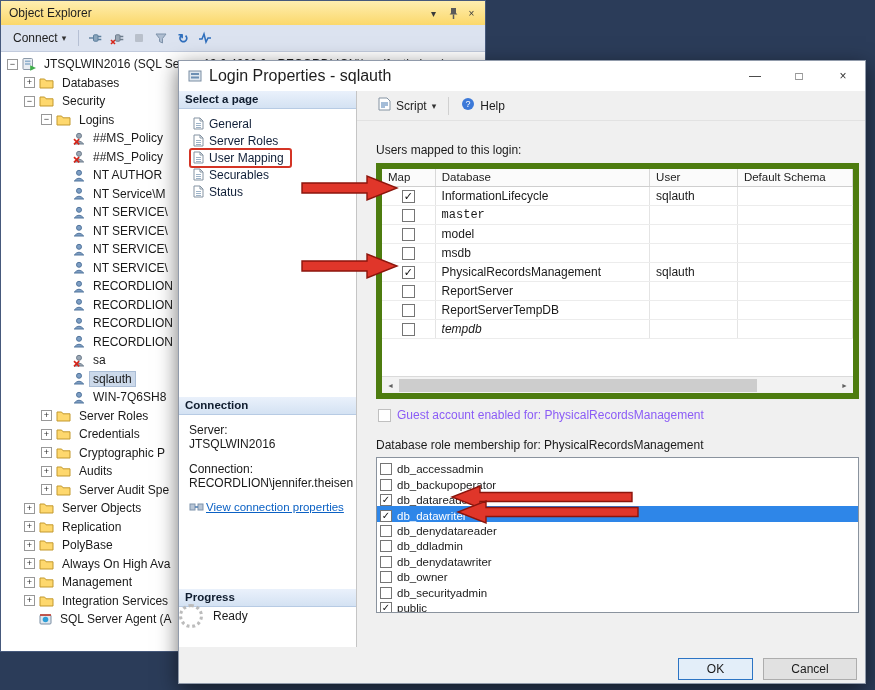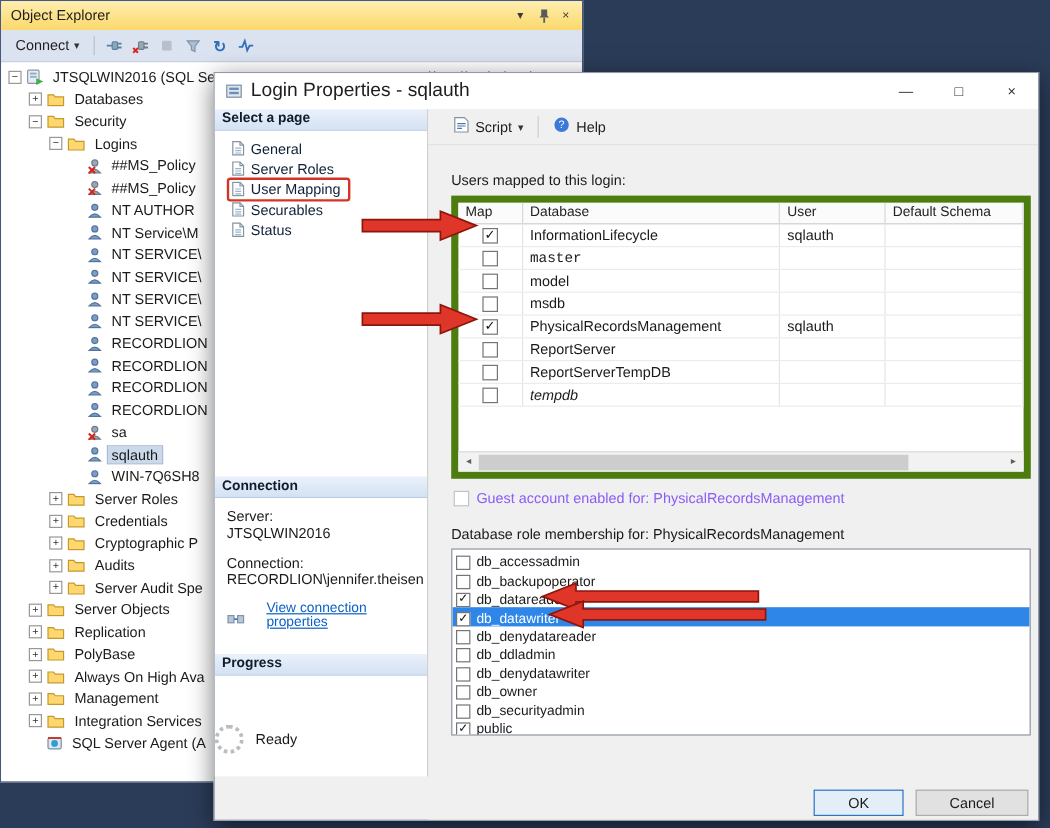--- a/index.html
+++ b/index.html
@@ -30,29 +30,29 @@
   #dialog{position:absolute;left:178px;top:60px;width:688px;height:624px;background:#f0f0f0;border:1px solid #919bab;box-shadow:0 6px 20px rgba(0,0,0,.55);z-index:10}
   .dlg-title{position:absolute;left:0;top:0;right:0;height:30px;background:#fff;display:flex;align-items:center;padding-left:9px}
   .dlg-icon{margin-right:7px;display:flex}
   .dlg-title-text{font-size:16px;color:#1e1e1e;flex:1}
   .win-btn{width:44px;height:30px;display:flex;align-items:center;justify-content:center;font-size:12px;color:#333;cursor:pointer}
 
   .dlg-left{position:absolute;left:0;top:30px;width:178px;bottom:36px;background:#fff;border-right:1px solid #c5c5c5;overflow:hidden}
   .sect-header{position:absolute;left:0;right:0;height:18px;background:linear-gradient(#eaf1fb,#d4e2f3);border-bottom:1px solid #b7cbe4;font-size:11.5px;font-weight:bold;color:#0f1c2e;padding:2px 0 0 6px}
   #hdr-select{top:0}
   #hdr-conn{top:306px}
-  #hdr-prog{top:454px}
+  #hdr-prog{top:498px}
   .page-list{position:absolute;left:0;right:0;top:18px;height:288px;padding-top:6px}
   .page-item{height:17px;display:flex;align-items:center;padding-left:12px;font-size:12px;color:#101f38;cursor:pointer}
   .pi-inner{display:flex;align-items:center;gap:5px;padding:1px 4px 1px 2px}
   .page-item.annotated .pi-inner{border:2px solid #d43425;border-radius:3px;padding:1px 6px 1px 2px;margin:-3px 0 -3px -2px}
   .pi-icon{display:flex}
   .conn-block{position:absolute;left:0;right:0;top:324px;height:151px;padding:8px 10px;font-size:12px;color:#1a1a1a}
   .conn-value{margin-bottom:11px}
-  .conn-link-row{display:flex;align-items:flex-end;gap:18px;margin-top:7px}
+  .conn-link-row{display:flex;align-items:flex-start;gap:2px;margin-top:7px}
   .conn-link{font-size:11.5px;color:#0b61c4;text-decoration:underline;cursor:pointer}
   .prog-block{position:absolute;left:0;right:0;top:493px;bottom:0;display:flex;align-items:center;gap:10px;padding-left:0}
   .spinner{width:24px;height:24px;border-radius:50%;border:3px dotted #bcbcbc;flex:0 0 auto}
   .ready{font-size:12px;color:#1a1a1a}
 
   .dlg-right{position:absolute;left:178px;right:0;top:30px;bottom:0;background:#f0f0f0}
   .dlg-toolbar{position:absolute;top:0;left:0;right:0;height:30px;display:flex;align-items:center;padding-left:14px;border-bottom:1px solid #e2e2e2;background:#f0f0f0}
   .tb-btn{display:flex;align-items:center;gap:5px;font-size:12px;color:#1e1e1e;padding:3px 7px;cursor:pointer}
   .tb-sep{width:1px;height:18px;background:#d0d0d0;margin:0 5px}
   .users-label,.role-label{position:absolute;left:19px;font-size:12px;color:#1a1a1a}

